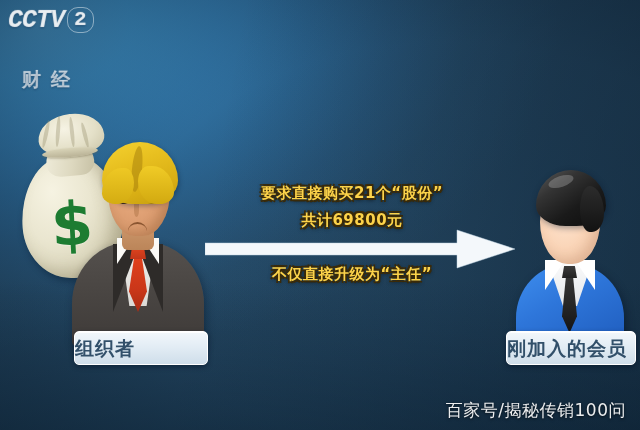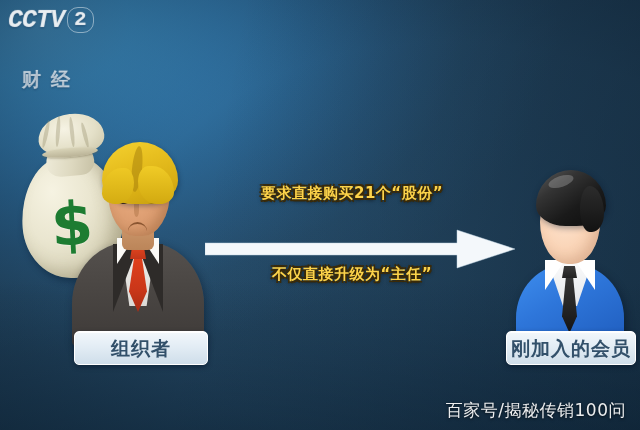--- a/index.html
+++ b/index.html
@@ -365,21 +365,20 @@
   
   .plate {
     position: absolute;
     background: linear-gradient(to bottom, #f2f7fb 0%, #e2ecf4 48%, #cfdeea 100%);
     border: 1px solid #ffffff;
     border-radius: 5px;
     box-shadow: 0 2px 5px rgba(0,15,35,0.45), inset 0 1px 0 rgba(255,255,255,0.9);
     color: #32506a;
     font-size: 19px;
     font-weight: 700;
-    text-align: center;
     font-family: "DejaVu Sans", "Liberation Sans", sans-serif;
     letter-spacing: 1px;
   }
   .plate-left { left: 74px; top: 331px; width: 132px; height: 32px; line-height: 32px; }
   .plate-right { left: 506px; top: 331px; width: 128px; height: 32px; line-height: 32px; }
 
   
   .watermark {
     position: absolute;
     right: 14px; bottom: 8px;
@@ -454,20 +453,21 @@
     <div class="pr-hair-side"></div>
     <div class="pr-hair-gloss"></div>
   </div>
 
   <svg class="arrow-svg" viewBox="0 0 312 42">
     <polygon points="0,15 252,15 252,2 310,21 252,40 252,27 0,27" fill="#f4f8fb" stroke="rgba(190,210,225,0.6)" stroke-width="0.8"></polygon>
   </svg>
 
   <div class="callout callout-top">
     <div class="ctext">要求直接购买21个“股份”</div>
+    <div class="ctext">共计69800元</div>
   </div>
 
   <div class="callout callout-bottom">
     <div class="ctext">不仅直接升级为“主任”</div>
   </div>
 
   <div class="plate plate-left">组织者</div>
   <div class="plate plate-right">刚加入的会员</div>
 
   <div class="watermark">百家号/揭秘传销100问</div>

